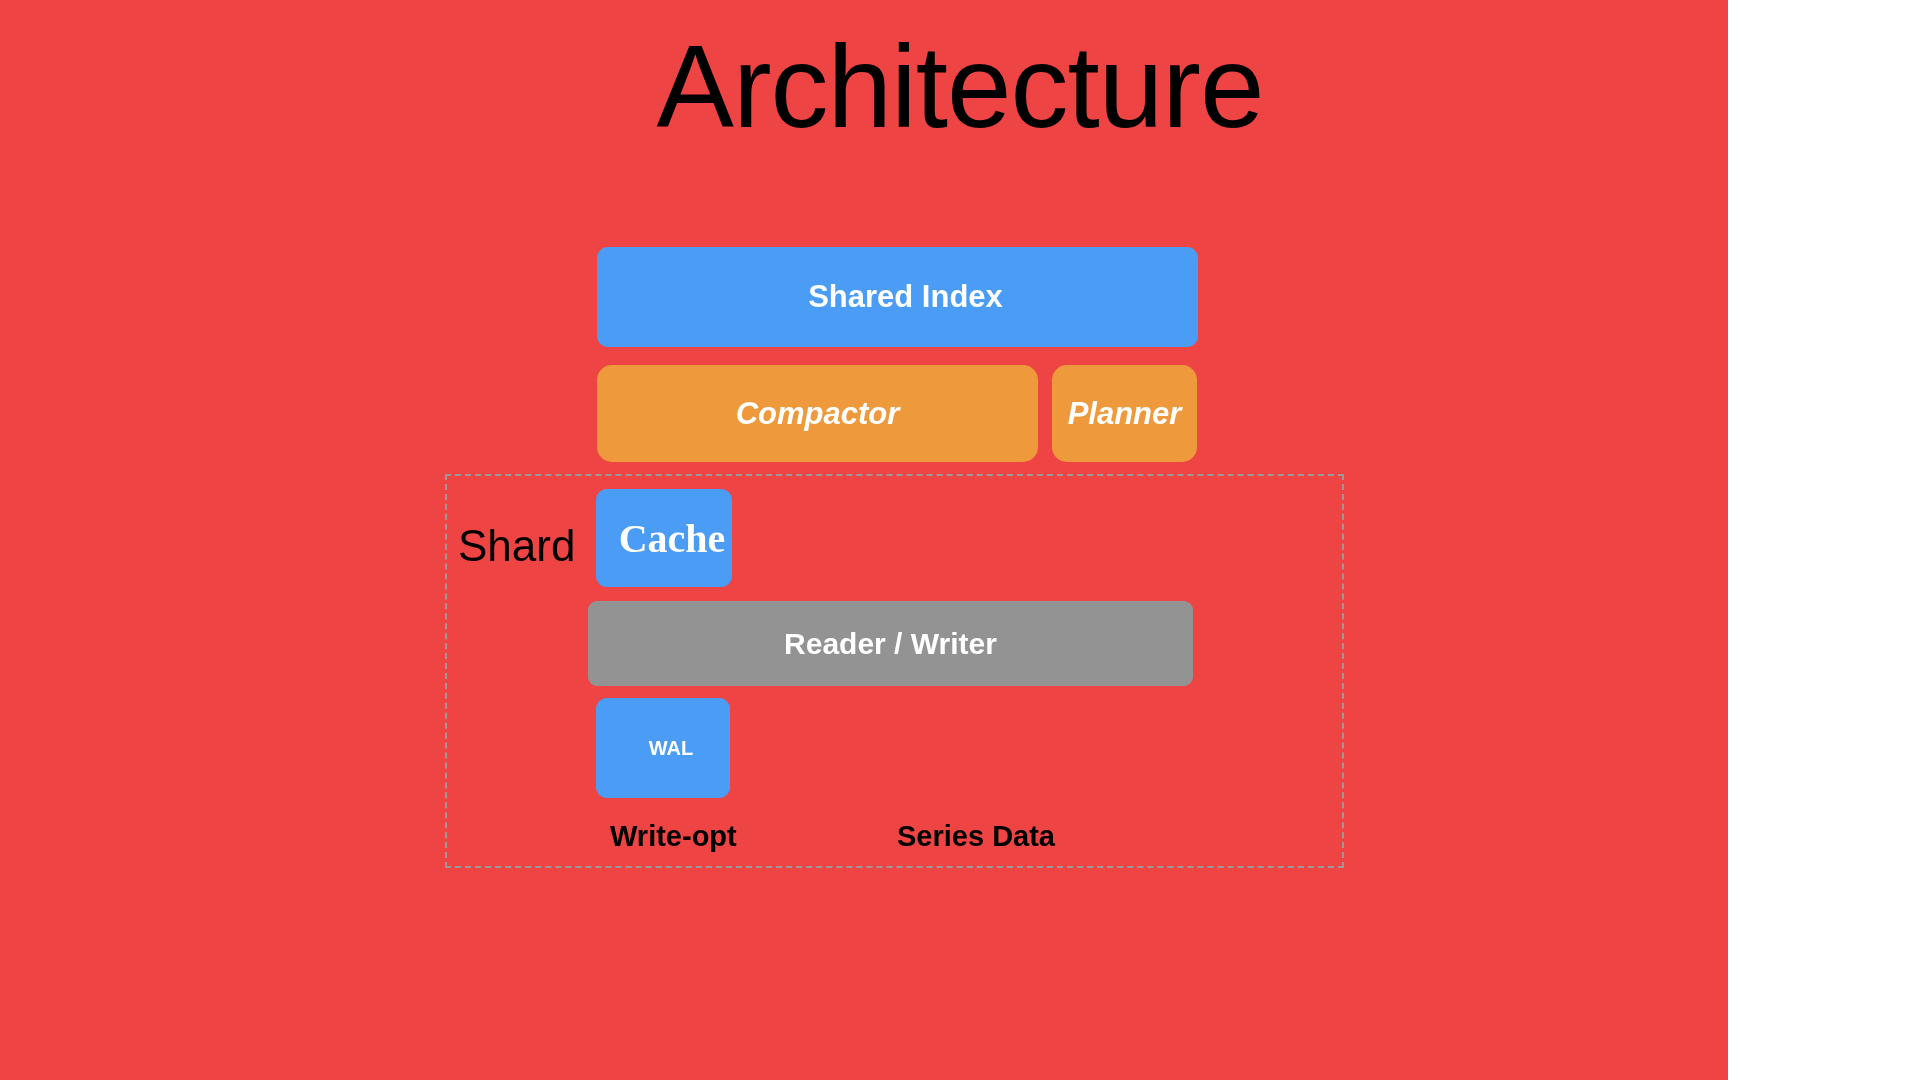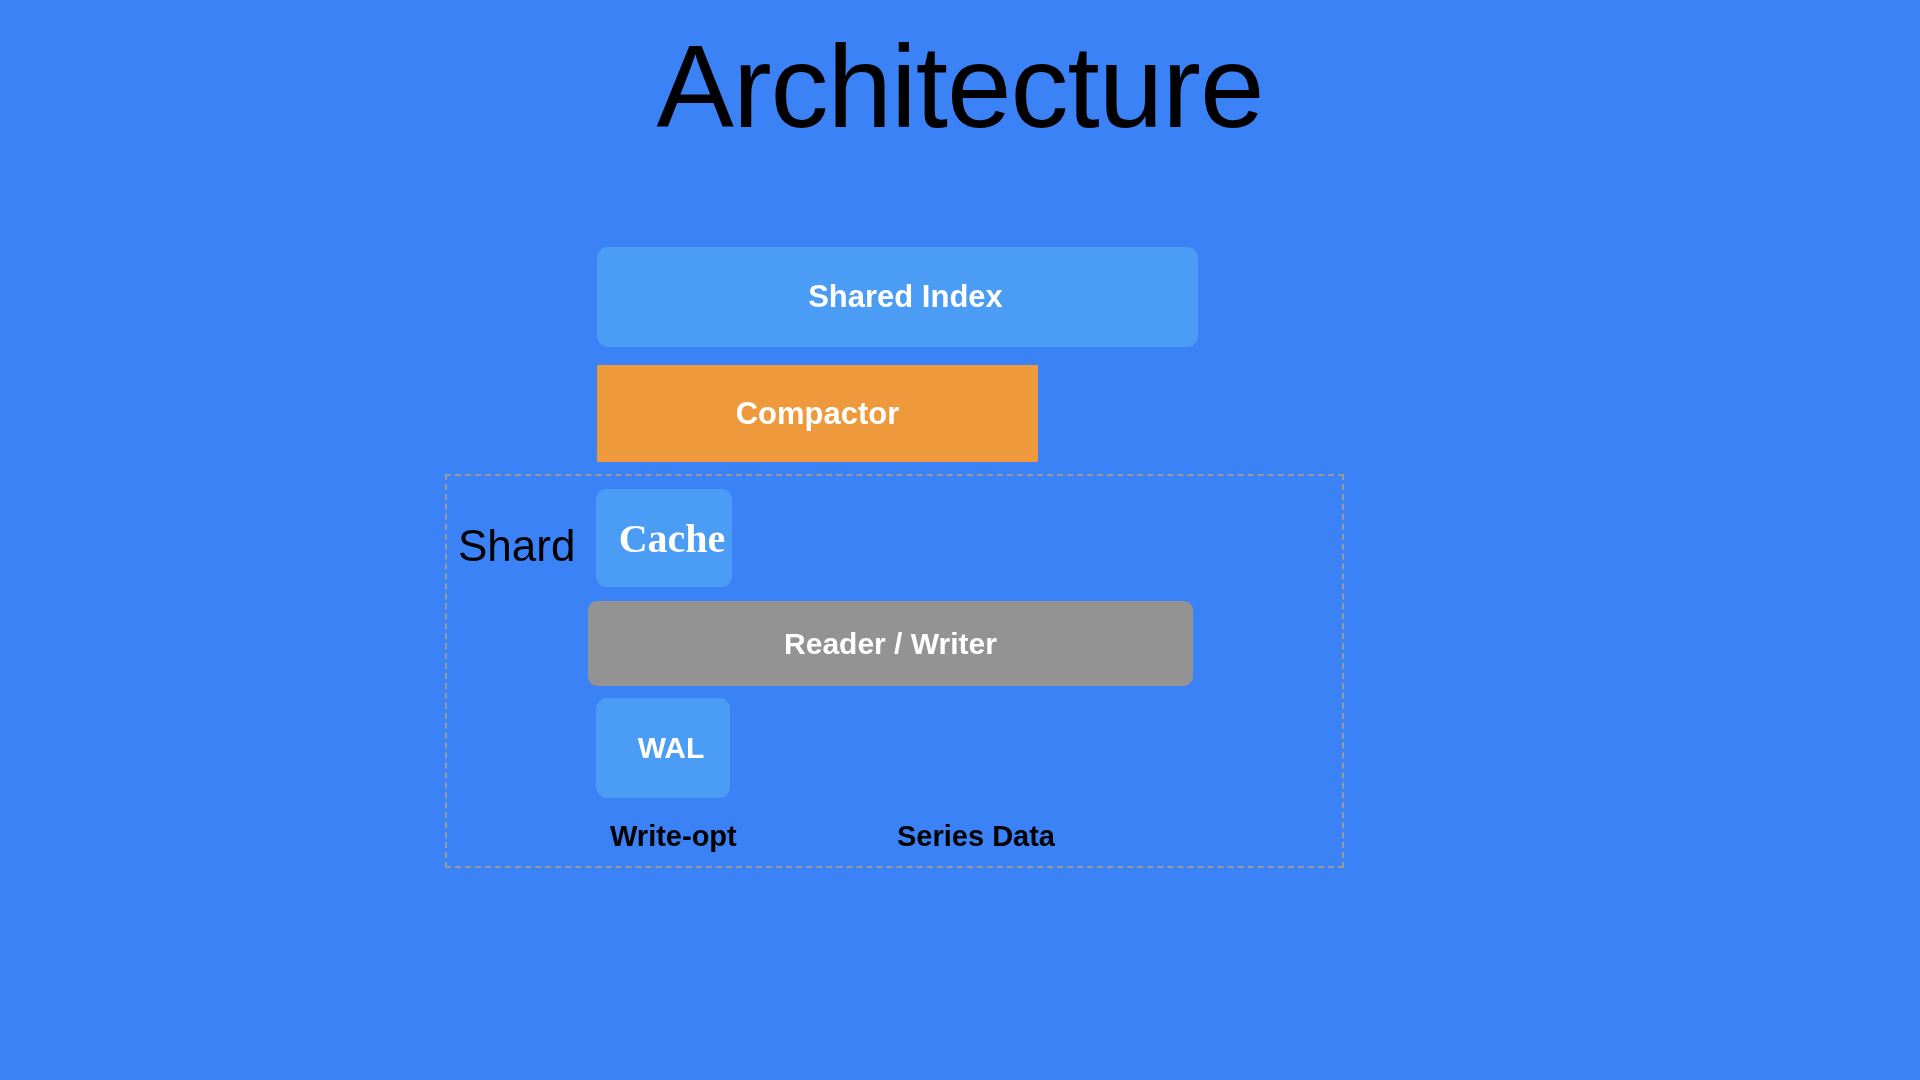--- a/index.html
+++ b/index.html
@@ -10,23 +10,23 @@
   body {
     width: 1920px;
     height: 1080px;
     overflow: hidden;
     font-family: "Liberation Sans", sans-serif;
     -webkit-font-smoothing: antialiased;
   }
 
   #slide {
     position: relative;
-    width: 1920px;
+    width: 1728px;
     height: 1080px;
-    background: #3b82f6;
+    background: #ef4444;
   }
 
   
   .slide-title {
     position: absolute;
     left: 0;
     top: 24px;
     width: 1920px;
     text-align: center;
     font-family: "Liberation Sans", sans-serif;
@@ -46,21 +46,21 @@
     align-items: center;
     justify-content: center;
     color: #ffffff;
     font-family: "Liberation Sans", sans-serif;
     font-weight: 700;
     white-space: nowrap;
     user-select: none;
   }
 
   .node-blue   { background: #4a9cf5; border-radius: 11px; padding-left: 16px; }
-  .node-orange { background: #ee9a3c; border-radius: 1px; }
+  .node-orange { background: #ee9a3c; border-radius: 15px; font-style: italic; }
   .node-gray   { background: #939393; border-radius: 9px; }
 
   
   #shared-index {
     left: 597px;  top: 247px;
     width: 601px; height: 100px;
     font-size: 31px;
   }
 
   #compactor {
@@ -105,21 +105,21 @@
 
   #reader-writer {
     left: 588px;  top: 601px;
     width: 605px; height: 85px;
     font-size: 30px;
   }
 
   #wal {
     left: 596px;  top: 698px;
     width: 134px; height: 100px;
-    font-size: 30px;
+    font-size: 20px;
   }
 
   #tsm {
     left: 764px;  top: 698px;
     width: 430px; height: 100px;
     font-size: 30px;
   }
 
   
   .caption {
@@ -144,20 +144,23 @@
   <div class="slide-title">Architecture</div>
 
   <div class="node node-blue" id="shared-index">
     <span>Shared Index</span>
   </div>
 
   <div class="node node-orange" id="compactor">
     <span>Compactor</span>
   </div>
 
+  <div class="node node-orange" id="planner">
+    <span>Planner</span>
+  </div>
 
   <div id="shard-container"></div>
 
   <div id="shard-label">Shard</div>
 
   <div class="node node-blue" id="cache">
     <span>Cache</span>
   </div>
 
   <div class="node node-gray" id="reader-writer">

